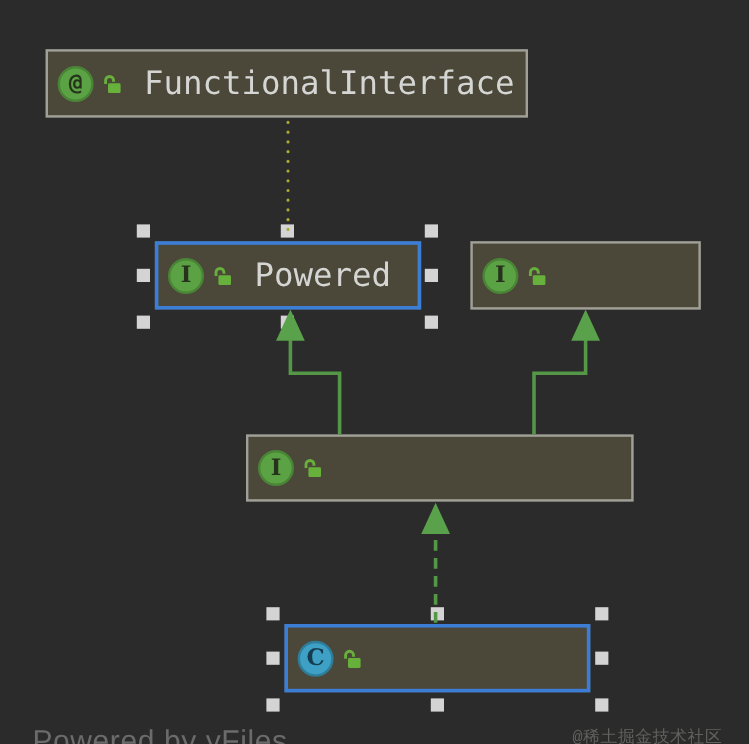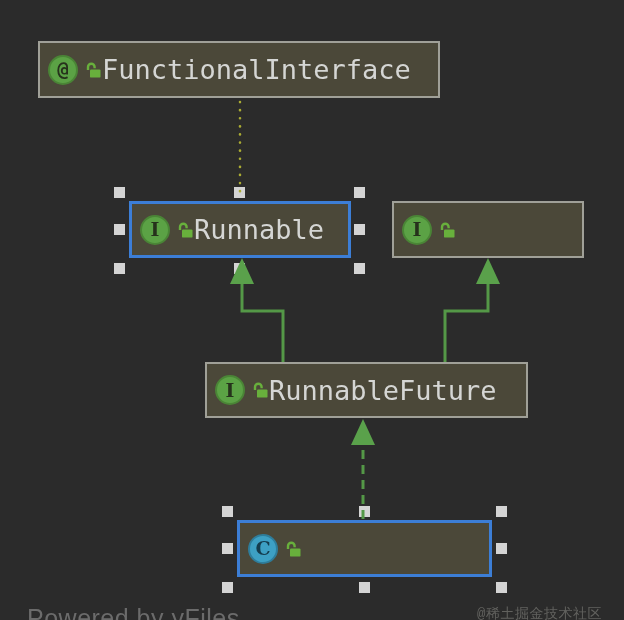--- a/index.html
+++ b/index.html
@@ -13,21 +13,21 @@
   }
   html,body{margin:0;padding:0;}
   body{background:#222;font-family:"DejaVu Sans Mono",monospace;}
   .stage{position:relative;width:624px;height:620px;background:var(--background);overflow:hidden;}
 
   .node{position:absolute;height:57px;box-sizing:border-box;background:var(--node-fill);
         border:2px solid var(--node-border);display:flex;align-items:center;
         padding-left:8px;z-index:10;}
   .node.selected{border:3px solid var(--selection);}
   .nlabel{color:var(--label);font-size:27px;font-family:"DejaVu Sans Mono",monospace;
-          white-space:nowrap;letter-spacing:0px;}
+          margin-left:18px;white-space:nowrap;letter-spacing:0px;}
 
   .nicon{width:30px;height:30px;border-radius:50%;box-sizing:border-box;flex:0 0 30px;
          display:flex;align-items:center;justify-content:center;}
   .nicon.green{background:var(--icon-interface-fill);border:2px solid var(--icon-interface-ring);}
   .nicon.blue{background:var(--icon-class-fill);border:2px solid var(--icon-class-ring);}
   .glyph{font-weight:bold;line-height:1;}
   .glyph.mono{font-family:"DejaVu Sans Mono",monospace;font-size:19px;color:var(--icon-glyph-green);}
   .glyph.serif{font-family:"DejaVu Serif",serif;font-size:19px;color:var(--icon-glyph-green);}
   .glyph.serif.blue-g{color:var(--icon-glyph-blue);}
 
@@ -67,21 +67,21 @@
   <div class="node selected" style="left:129px;top:201px;width:222px;">
     <span class="nicon green">
       <span class="glyph serif">I</span>
     </span>
     <span class="lock">
       <svg width="18" height="18" viewBox="0 0 18 18">
         <path d="M4 9 V6 a3.3 3.3 0 0 1 6.6 0 V7.2" fill="none" stroke="var(--lock)" stroke-width="2.4"></path>
         <rect x="6" y="8.4" width="10.5" height="8.2" rx="1.2" fill="var(--lock)"></rect>
       </svg>
     </span>
-    <span class="nlabel">Runnable</span>
+    <span class="nlabel">Powered</span>
   </div>
 
   <div class="node" style="left:392px;top:201px;width:192px;">
     <span class="nicon green">
       <span class="glyph serif">I</span>
     </span>
     <span class="lock">
       <svg width="18" height="18" viewBox="0 0 18 18">
         <path d="M4 9 V6 a3.3 3.3 0 0 1 6.6 0 V7.2" fill="none" stroke="var(--lock)" stroke-width="2.4"></path>
         <rect x="6" y="8.4" width="10.5" height="8.2" rx="1.2" fill="var(--lock)"></rect>
@@ -92,21 +92,20 @@
   <div class="node" style="left:205px;top:362px;width:323px;height:56px;">
     <span class="nicon green">
       <span class="glyph serif">I</span>
     </span>
     <span class="lock">
       <svg width="18" height="18" viewBox="0 0 18 18">
         <path d="M4 9 V6 a3.3 3.3 0 0 1 6.6 0 V7.2" fill="none" stroke="var(--lock)" stroke-width="2.4"></path>
         <rect x="6" y="8.4" width="10.5" height="8.2" rx="1.2" fill="var(--lock)"></rect>
       </svg>
     </span>
-    <span class="nlabel">RunnableFuture</span>
   </div>
 
   <div class="node selected" style="left:237px;top:520px;width:255px;">
     <span class="nicon blue">
       <span class="glyph serif blue-g">C</span>
     </span>
     <span class="lock">
       <svg width="18" height="18" viewBox="0 0 18 18">
         <path d="M4 9 V6 a3.3 3.3 0 0 1 6.6 0 V7.2" fill="none" stroke="var(--lock)" stroke-width="2.4"></path>
         <rect x="6" y="8.4" width="10.5" height="8.2" rx="1.2" fill="var(--lock)"></rect>

